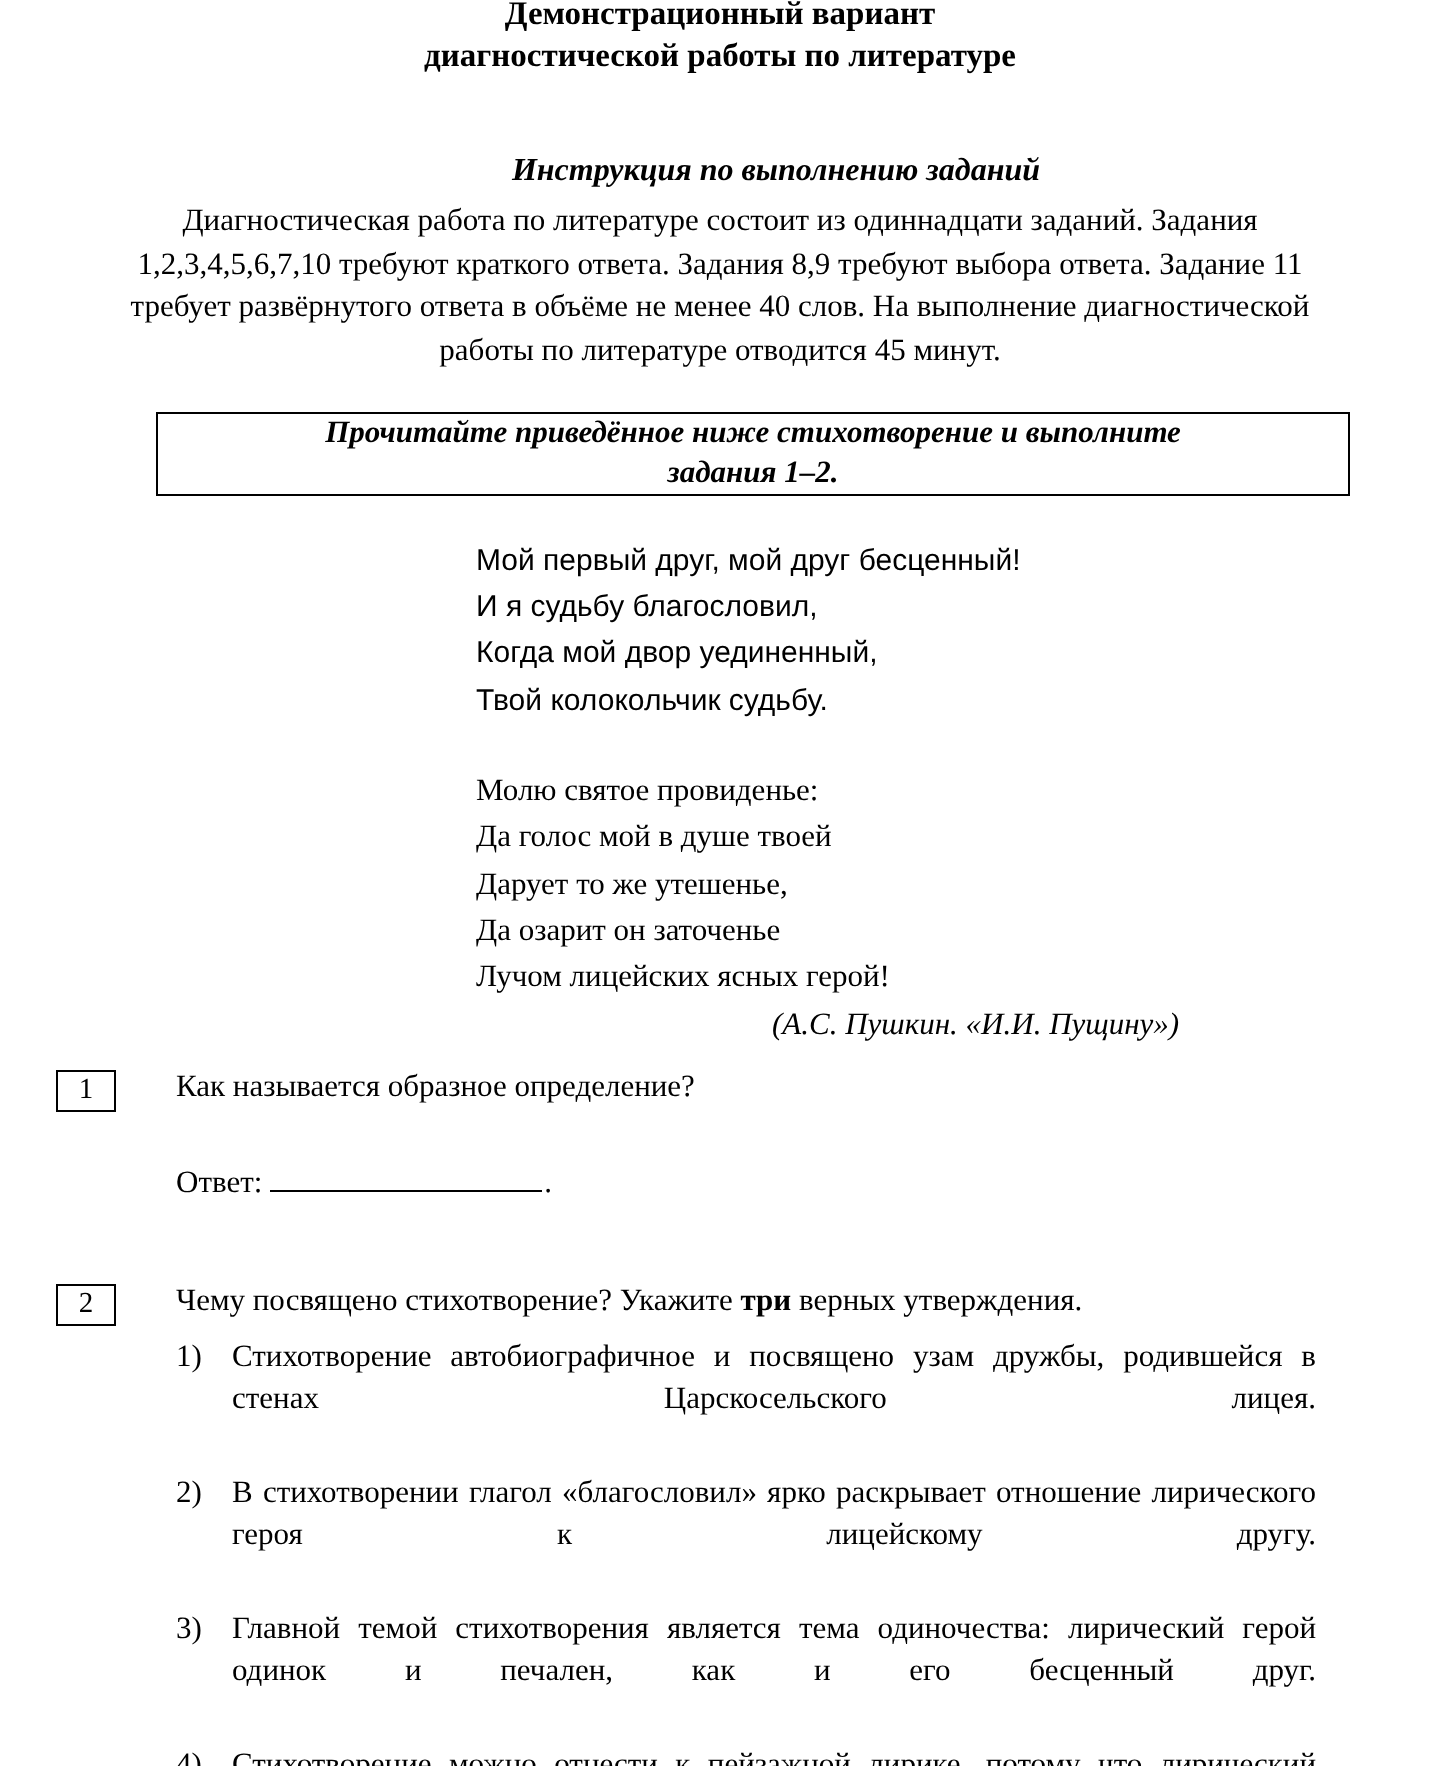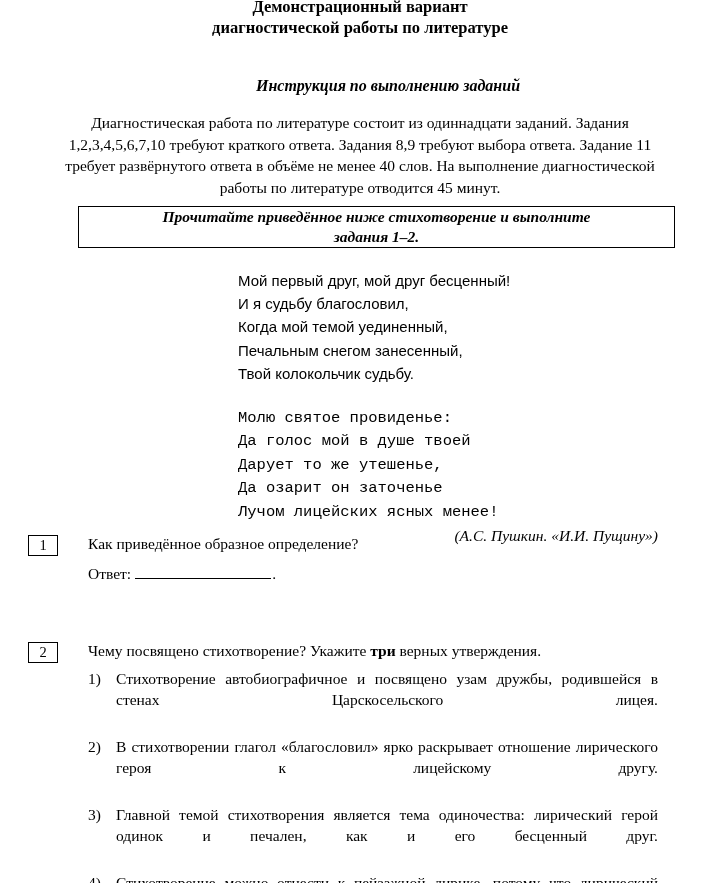--- a/index.html
+++ b/index.html
@@ -49,21 +49,21 @@
     font-style: italic;
     font-size: 16px;
     line-height: 20px;
     padding-left: 28px;
   }
 
   
   .intro-par {
     position: absolute;
     left: 64px;
-    top: 112px;
+    top: 100px;
     width: 592px;
     text-align: center;
     font-family: "Liberation Serif", serif;
     font-size: 15.5px;
     line-height: 21.5px;
   }
 
   
   .prompt-box {
     position: absolute;
@@ -95,32 +95,32 @@
     width: 420px;
   }
   .stanza-a .pline {
     font-family: "Liberation Sans", sans-serif;
     font-size: 15px;
     line-height: 23.2px;
     white-space: pre;
   }
   .stanza-gap { height: 22px; }
   .stanza-b .pline {
-    font-family: Liberation Mono, monospace;
+    font-family: Liberation Serif, serif;
     font-size: 15.5px;
     line-height: 23.4px;
     white-space: pre;
   }
   .attribution {
     margin-top: 1px;
     font-family: "Liberation Serif", serif;
     font-style: italic;
     font-size: 15.5px;
     line-height: 21px;
-    text-align: right;
+    text-align: left;
     padding-left: 148px;
     white-space: pre;
   }
 
   
   .task {
     position: absolute;
     left: 0;
     width: 720px;
   }
@@ -144,21 +144,21 @@
   }
   .q-text {
     font-family: "Liberation Serif", serif;
     font-size: 15.5px;
     line-height: 21px;
     text-align: justify;
     text-justify: inter-word;
   }
   .q-text.nojust { text-align: left; }
   .answer-line {
-    margin-top: 9px;
+    margin-top: 27px;
     font-family: "Liberation Serif", serif;
     font-size: 15.5px;
     line-height: 21px;
     white-space: pre;
   }
   .answer-blank {
     display: inline-block;
     width: 136px;
     border-bottom: 1.3px solid #000;
     height: 14px;
@@ -216,39 +216,38 @@
 
   <div class="prompt-box">
     <div class="pl">Прочитайте приведённое ниже стихотворение и выполните</div>
     <div class="pl">задания 1–2.</div>
   </div>
 
   <div class="poem">
     <div class="stanza-a">
       <div class="pline">Мой первый друг, мой друг бесценный!</div>
       <div class="pline">И я судьбу благословил,</div>
-      <div class="pline">Когда мой темой уединенный,</div>
-      <div class="pline">Печальным снегом занесенный,</div>
+      <div class="pline">Когда мой двор уединенный,</div>
       <div class="pline">Твой колокольчик судьбу.</div>
     </div>
     <div class="stanza-gap"></div>
     <div class="stanza-b">
       <div class="pline">Молю святое провиденье:</div>
       <div class="pline">Да голос мой в душе твоей</div>
       <div class="pline">Дарует то же утешенье,</div>
       <div class="pline">Да озарит он заточенье</div>
-      <div class="pline">Лучом лицейских ясных менее!</div>
+      <div class="pline">Лучом лицейских ясных герой!</div>
     </div>
     <div class="attribution">(А.С. Пушкин. «И.И. Пущину»)</div>
   </div>
 
   <div class="task" style="top:533px;">
     <div class="task-num" style="top:2px;">1</div>
     <div class="task-body">
-      <div class="q-text nojust">Как приведённое образное определение?</div>
+      <div class="q-text nojust">Как называется образное определение?</div>
       <div class="answer-line"><span>Ответ:</span><span class="answer-blank"></span><span>.</span></div>
     </div>
   </div>
 
   <div class="task" style="top:640px;">
     <div class="task-num" style="top:2px;">2</div>
     <div class="task-body">
       <div class="q-text nojust"><span>Чему посвящено стихотворение? Укажите </span><b class="bold">три</b><span> верных утверждения.</span></div>
 
       <ul class="opts">

